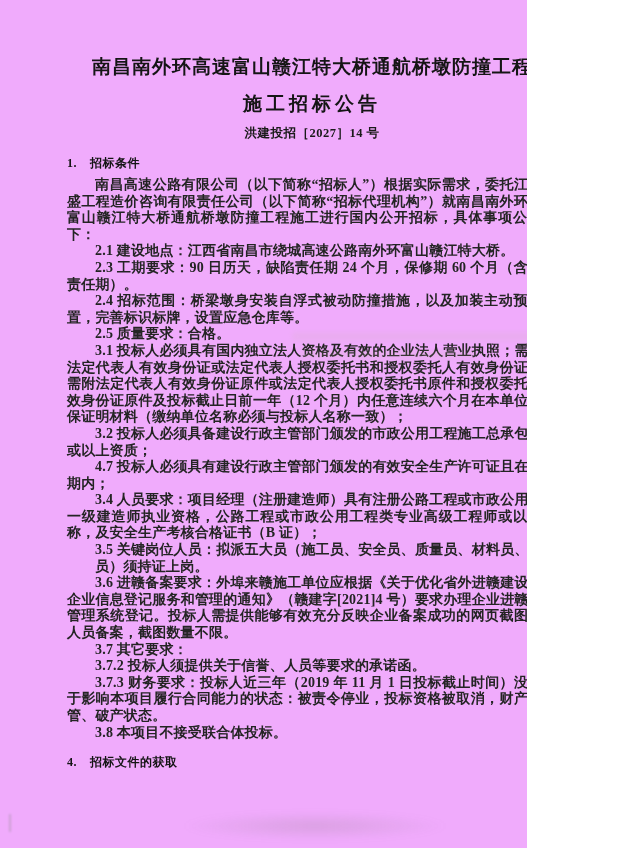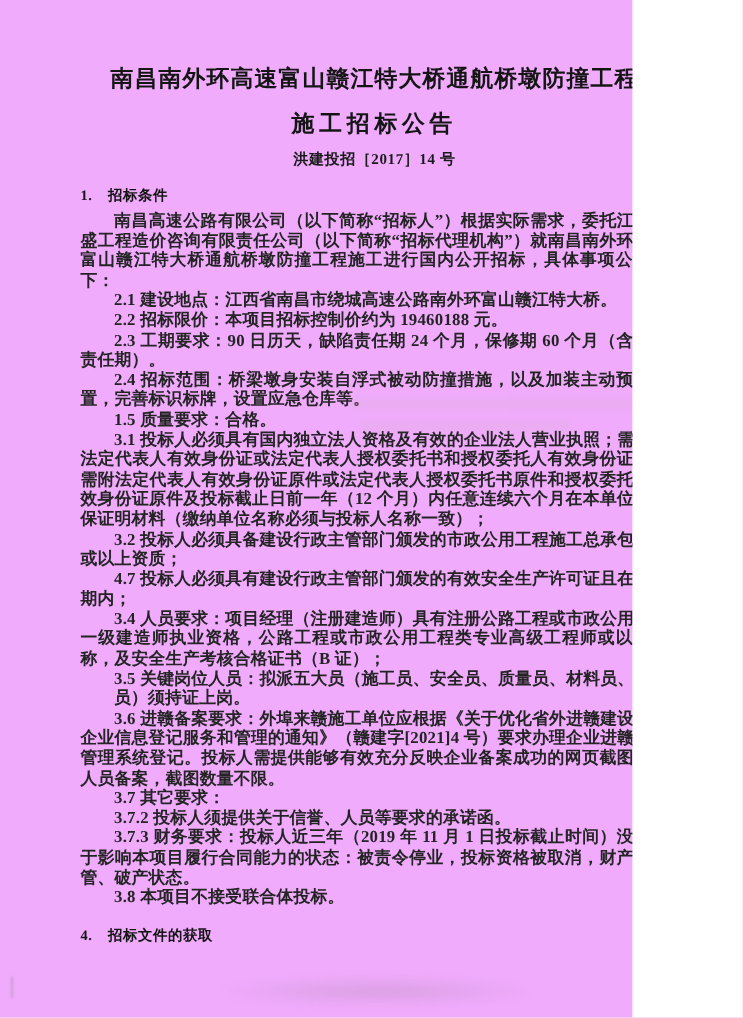--- a/index.html
+++ b/index.html
@@ -72,36 +72,35 @@
 </head>
 <body>
 
 <div class="page">
 
   <div class="content">
 
     <header>
       <div class="title">南昌南外环高速富山赣江特大桥通航桥墩防撞工程</div>
       <div class="title title2">施工招标公告</div>
-      <div class="docnum">洪建投招［2017］14 号</div>
+      <div class="docnum">洪建投招［2027］14 号</div>
     </header>
 
     <section>
       <h2 class="sec-h">
         <span class="sec-no">1.</span><span>招标条件</span>
       </h2>
       <p class="body-p">南昌高速公路有限公司（以下简称“招标人”）根据实际需求，委托江西中盛工程造价咨询有限责任公司（以下简称“招标代理机构”）就南昌南外环高速富山赣江特大桥通航桥墩防撞工程施工进行国内公开招标，具体事项公告如下：</p>
     </section>
 
     <section>
       <p class="body-p">2.1 建设地点：江西省南昌市绕城高速公路南外环富山赣江特大桥。</p>
-      <p class="body-p">2.2 招标限价：本项目招标控制价约为 19460188 元。</p>
       <p class="body-p">2.3 工期要求：90 日历天，缺陷责任期 24 个月，保修期 60 个月（含缺陷责任期）。</p>
       <p class="body-p">2.4 招标范围：桥梁墩身安装自浮式被动防撞措施，以及加装主动预警装置，完善标识标牌，设置应急仓库等。</p>
-      <p class="body-p">1.5 质量要求：合格。</p>
+      <p class="body-p">2.5 质量要求：合格。</p>
     </section>
 
     <section>
       <p class="body-p">3.1 投标人必须具有国内独立法人资格及有效的企业法人营业执照；需出示法定代表人有效身份证或法定代表人授权委托书和授权委托人有效身份证，且需附法定代表人有效身份证原件或法定代表人授权委托书原件和授权委托人有效身份证原件及投标截止日前一年（12 个月）内任意连续六个月在本单位的社保证明材料（缴纳单位名称必须与投标人名称一致）；</p>
       <p class="body-p">3.2 投标人必须具备建设行政主管部门颁发的市政公用工程施工总承包一级或以上资质；</p>
       <p class="body-p">4.7 投标人必须具有建设行政主管部门颁发的有效安全生产许可证且在有效期内；</p>
       <p class="body-p">3.4 人员要求：项目经理（注册建造师）具有注册公路工程或市政公用工程一级建造师执业资格，公路工程或市政公用工程类专业高级工程师或以上职称，及安全生产考核合格证书（B 证）；</p>
       <p class="body-p hang">3.5 关键岗位人员：拟派五大员（施工员、安全员、质量员、材料员、资料员）须持证上岗。</p>
       <p class="body-p">3.6 进赣备案要求：外埠来赣施工单位应根据《关于优化省外进赣建设工程企业信息登记服务和管理的通知》（赣建字[2021]4 号）要求办理企业进赣信息管理系统登记。投标人需提供能够有效充分反映企业备案成功的网页截图包括人员备案，截图数量不限。</p>
       <p class="body-p">3.7 其它要求：</p>

